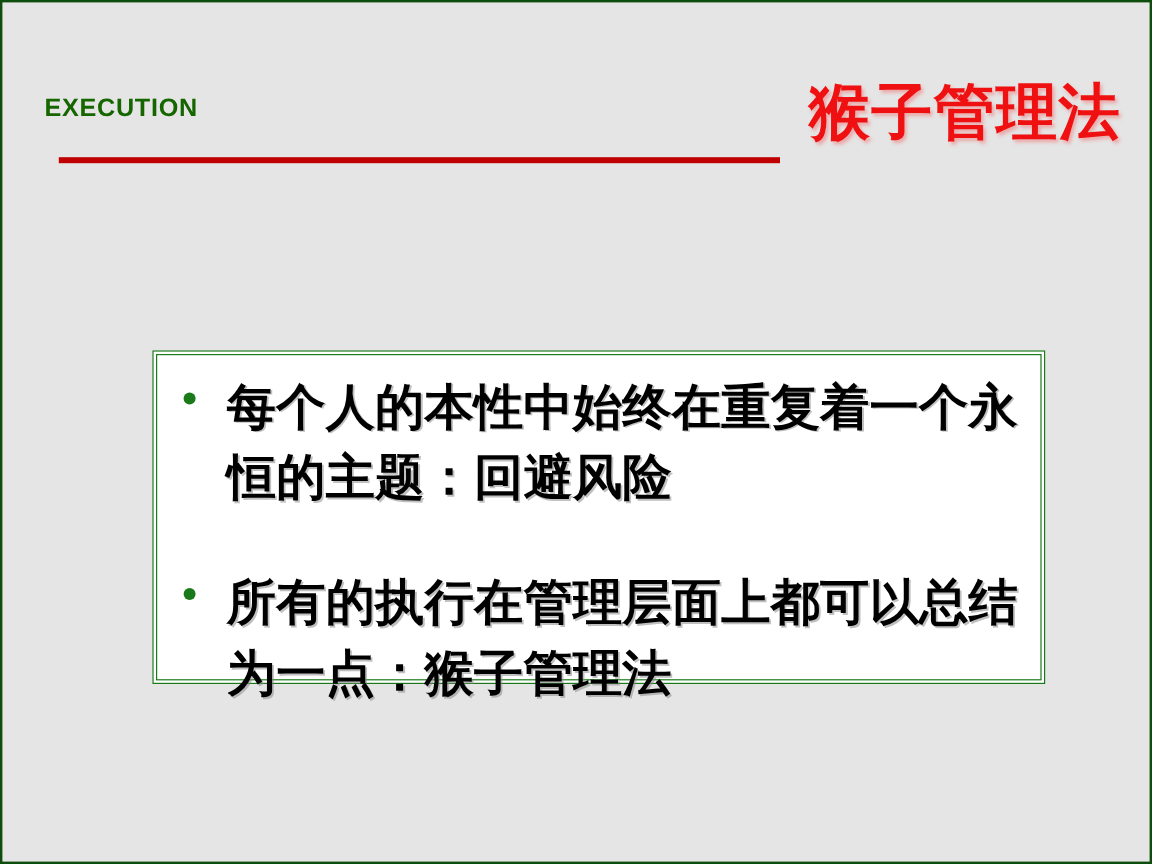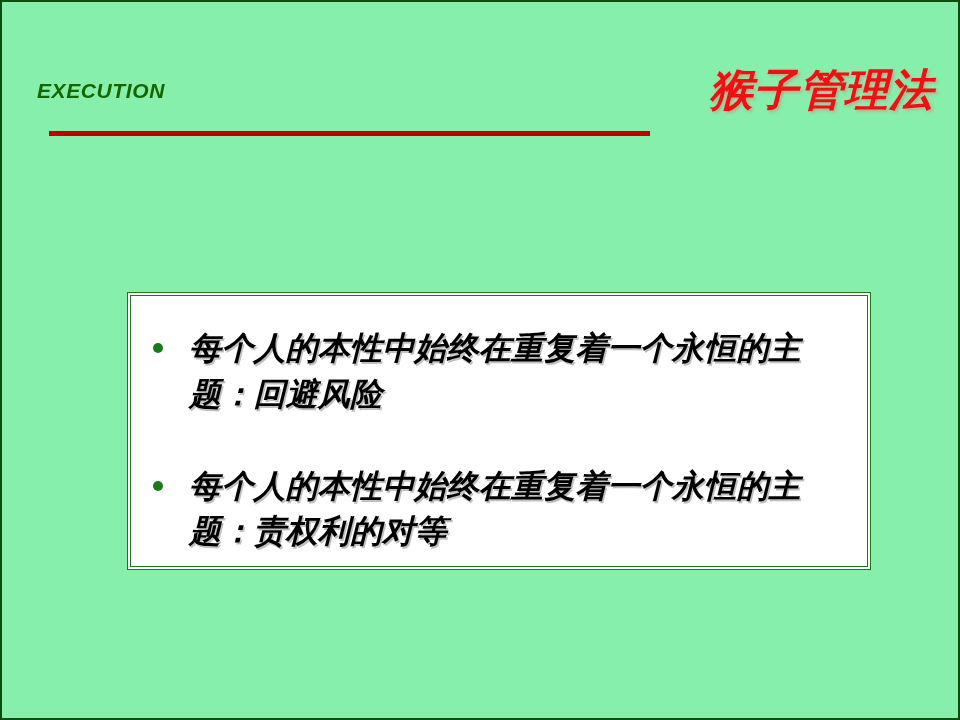--- a/index.html
+++ b/index.html
@@ -9,25 +9,24 @@
     background: #ffffff;
   }
   body {
     font-family: "Liberation Sans", "DejaVu Sans", sans-serif;
   }
 
   #slide {
     position: relative;
     width: 960px;
     height: 720px;
-    background: #86efac;
+    background: #e5e5e5;
     box-sizing: border-box;
     border: 2px solid #0d4d0d;
     overflow: hidden;
-    font-style: italic;
   }
 
   
   .kicker {
     position: absolute;
     left: 35px;
     top: 78px;
     font-size: 21px;
     font-weight: bold;
     letter-spacing: 0.6px;
@@ -42,21 +41,21 @@
     top: 129px;
     width: 601px;
     height: 5px;
     background: #c00000;
   }
 
   .brand-title {
     position: absolute;
     right: 24px;
     top: 64px;
-    font-size: 44px;
+    font-size: 51px;
     font-weight: bold;
     color: #ef1111;
     white-space: nowrap;
     line-height: 1.1;
     letter-spacing: 1px;
     text-shadow: 2px 2px 3px rgba(240, 120, 120, 0.55);
   }
 
   
   .section-heading {
@@ -86,22 +85,22 @@
 
   .bullet-list {
     list-style: none;
     margin: 0;
     padding: 0;
   }
 
   .bullet-item {
     position: relative;
     padding-left: 48px;
-    margin: 16px 0 46px 0;
-    font-size: 32px;
+    margin: 0 0 46px 0;
+    font-size: 41px;
     font-weight: bold;
     color: #000000;
     line-height: 1.43;
     letter-spacing: 0.2px;
     text-shadow: 1.5px 1.5px 0 rgba(140, 140, 140, 0.55);
   }
   .bullet-item:last-child {
     margin-bottom: 0;
   }
 
@@ -128,18 +127,18 @@
 
 
   <div class="content-box">
     <ul class="bullet-list">
       <li class="bullet-item">
         <span class="bullet-dot"></span>
         <span>每个人的本性中始终在重复着一个永恒的主题：回避风险</span>
       </li>
       <li class="bullet-item">
         <span class="bullet-dot"></span>
-        <span>每个人的本性中始终在重复着一个永恒的主题：责权利的对等</span>
+        <span>所有的执行在管理层面上都可以总结为一点：猴子管理法</span>
       </li>
     </ul>
   </div>
 
 </div>
 
 </body></html>

